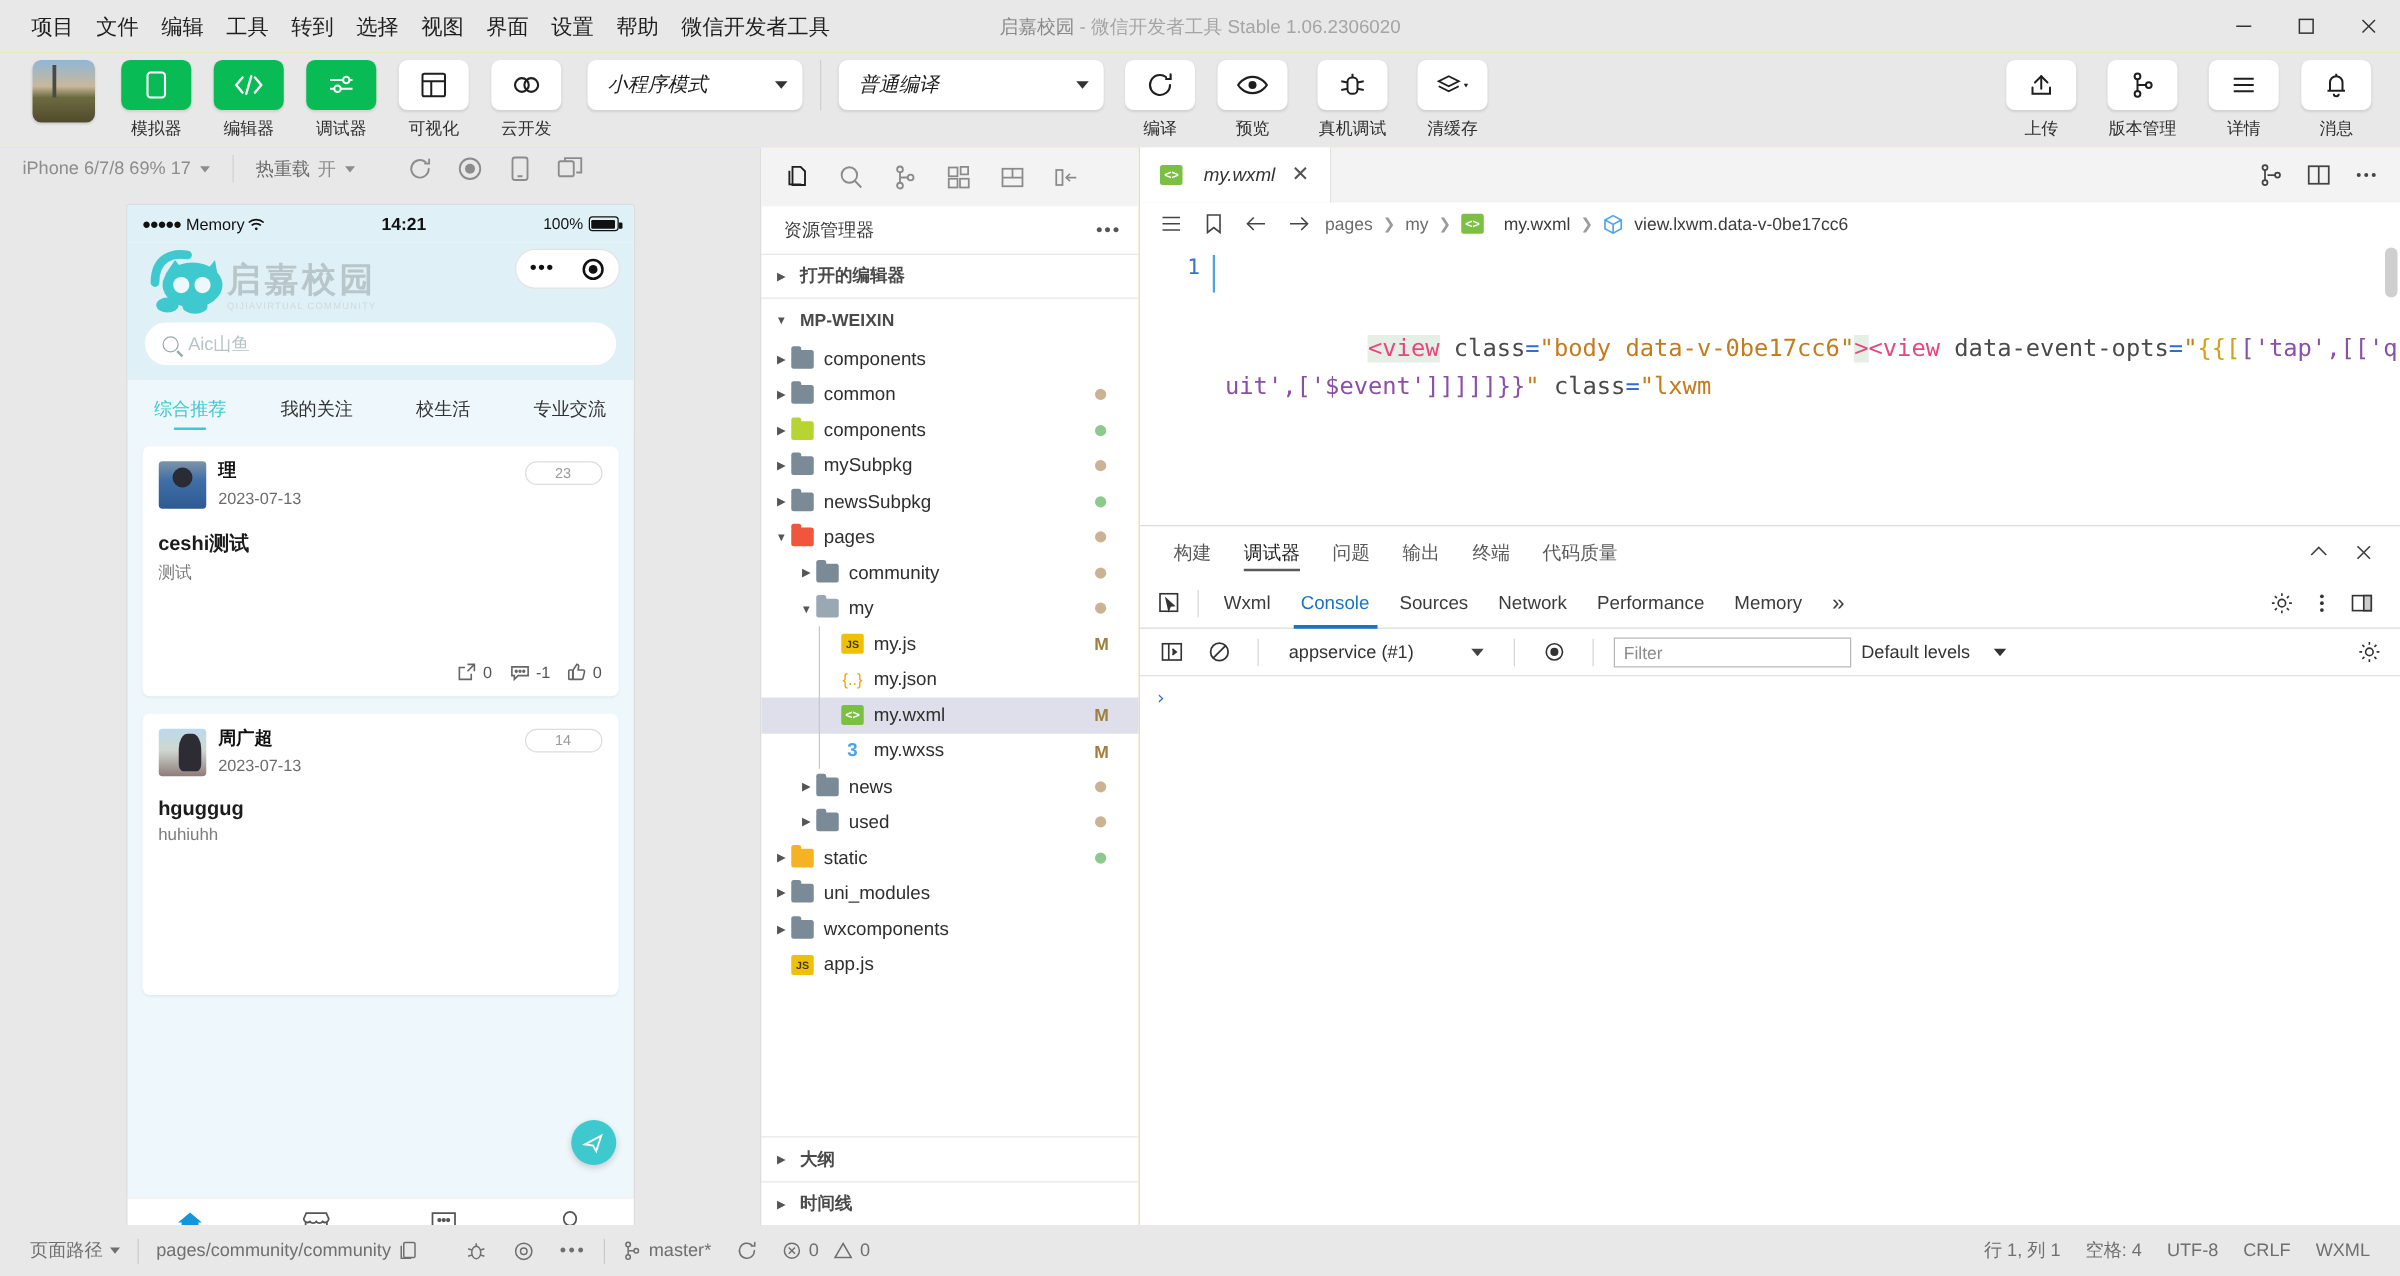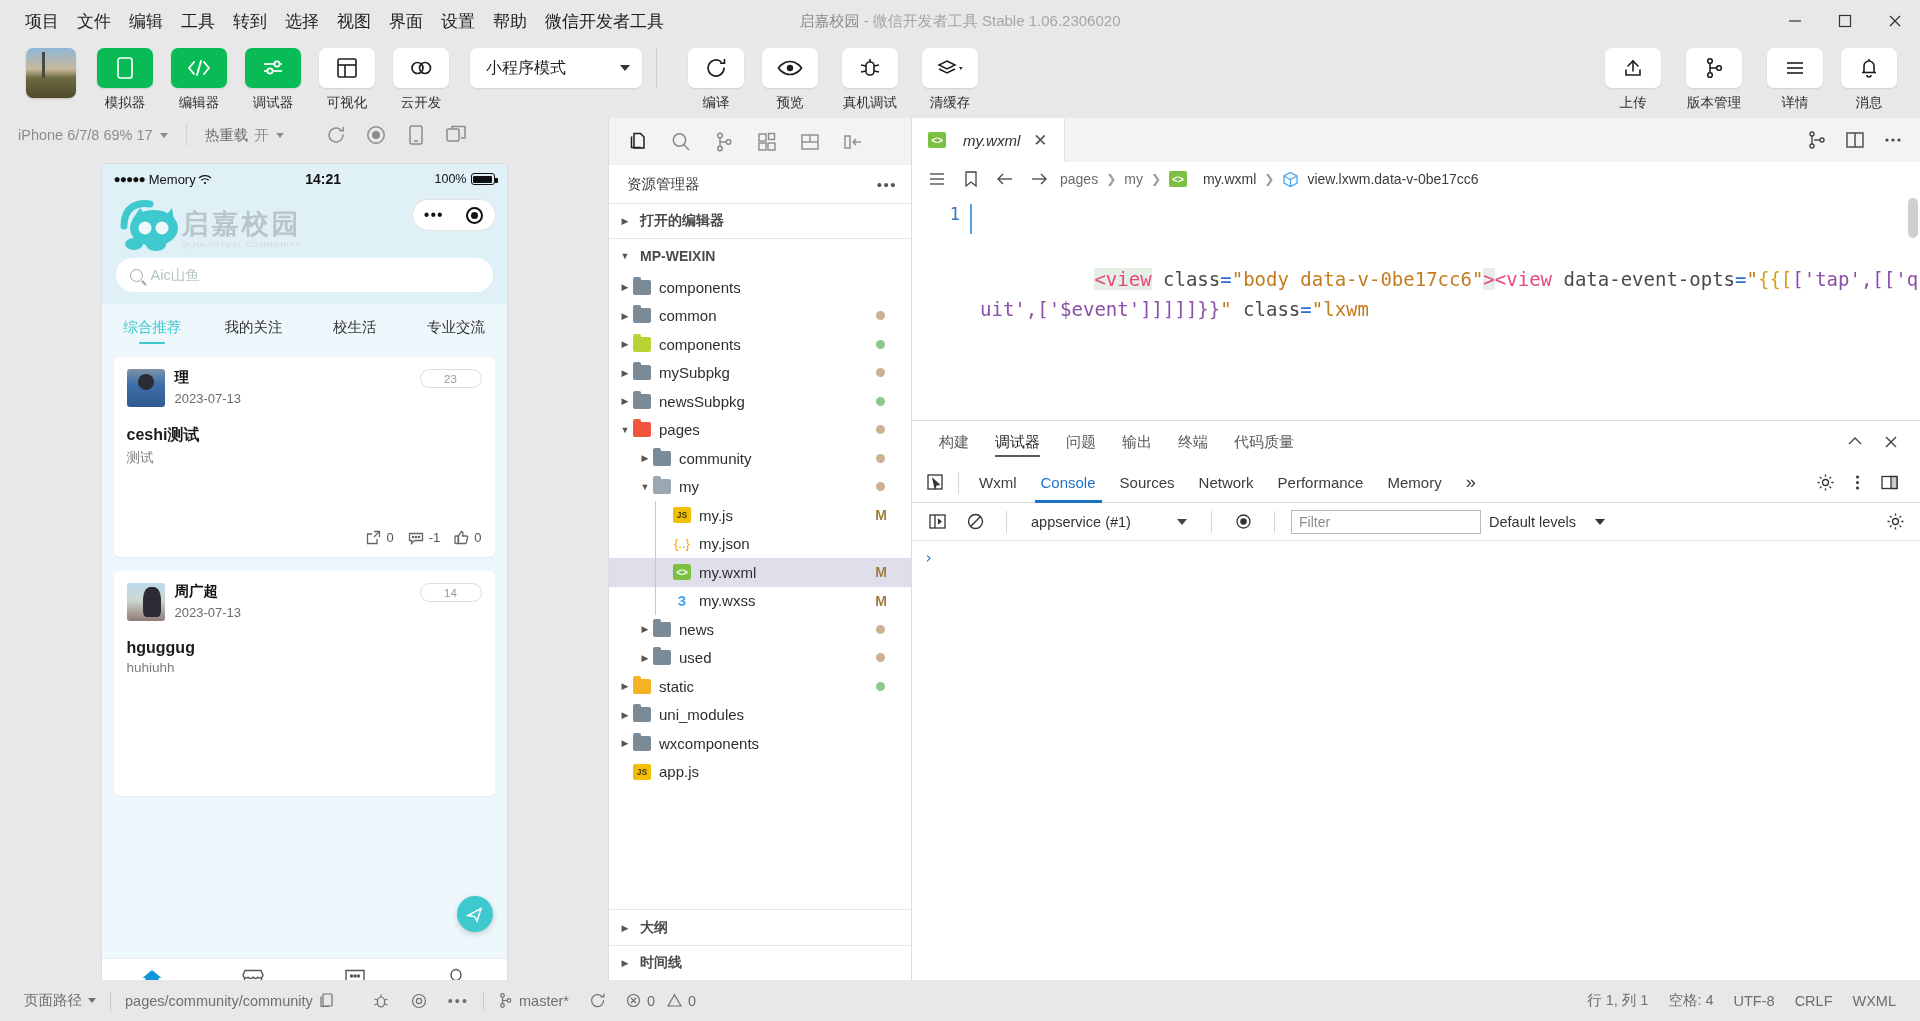--- a/index.html
+++ b/index.html
@@ -53,21 +53,21 @@
     width: 50px; height: 50px; border-radius: 7px; margin-top: 0px;
     background: linear-gradient(#8fb7d8 0%, #c9b89b 42%, #6c6b3f 60%, #4f4a2c 100%);
     box-shadow: 0 1px 2px rgba(0,0,0,.15); position: relative; overflow: hidden;
   }
   .proj-thumb::after {
     content:""; position:absolute; left: 16px; top: 4px; width: 3px; height: 26px; background:#4a4a45;
   }
   .select-box {
     height: 40px; min-width: 172px; background: #fff; border-radius: 7px; display: flex;
     align-items: center; justify-content: space-between; padding: 0 12px 0 16px;
-    box-shadow: 0 1px 2px rgba(0,0,0,.10); font-size: 16px; color: #1f1f1f; cursor: default;
+    box-shadow: 0 1px 2px rgba(0,0,0,.10); font-size: 16px; color: #1f1f1f; cursor: default; font-style: italic;
   }
   .caret { border-left: 5px solid transparent; border-right: 5px solid transparent; border-top: 6px solid #333; margin-left: 14px; }
   .tb-sep { width: 1px; height: 40px; background: #cfcfcf; margin: 0 14px; }
   .tb-spacer { flex: 1; }
 
   
   .body { flex: 1; display: flex; min-height: 0; padding: 0 0 0 0; }
 
   
   .sim-pane { width: 608px; min-width: 608px; display: flex; flex-direction: column; background: #e8e8e8; }
@@ -358,20 +358,24 @@
         <div class="tb-label">云开发</div>
       </div>
     </div>
 
     <div style="width:18px"></div>
     <div class="select-box">
       <span>小程序模式</span>
       <span class="caret"></span>
     </div>
     <div class="tb-sep"></div>
+    <div class="select-box" style="min-width:212px">
+      <span>普通编译</span>
+      <span class="caret"></span>
+    </div>
 
     <div class="tb-group" style="margin-left:14px">
       <div class="tb-item">
         <div class="tb-btn">
           <svg width="24" height="24" viewBox="0 0 24 24" fill="none" stroke="#1f1f1f" stroke-width="1.7" stroke-linecap="round">
               <path d="M20 12a8 8 0 1 1-3.2-6.4"></path>
               <polyline points="20.5,3.5 20.5,7.2 16.8,7.2"></polyline>
             </svg>
         </div>
         <div class="tb-label">编译</div>

